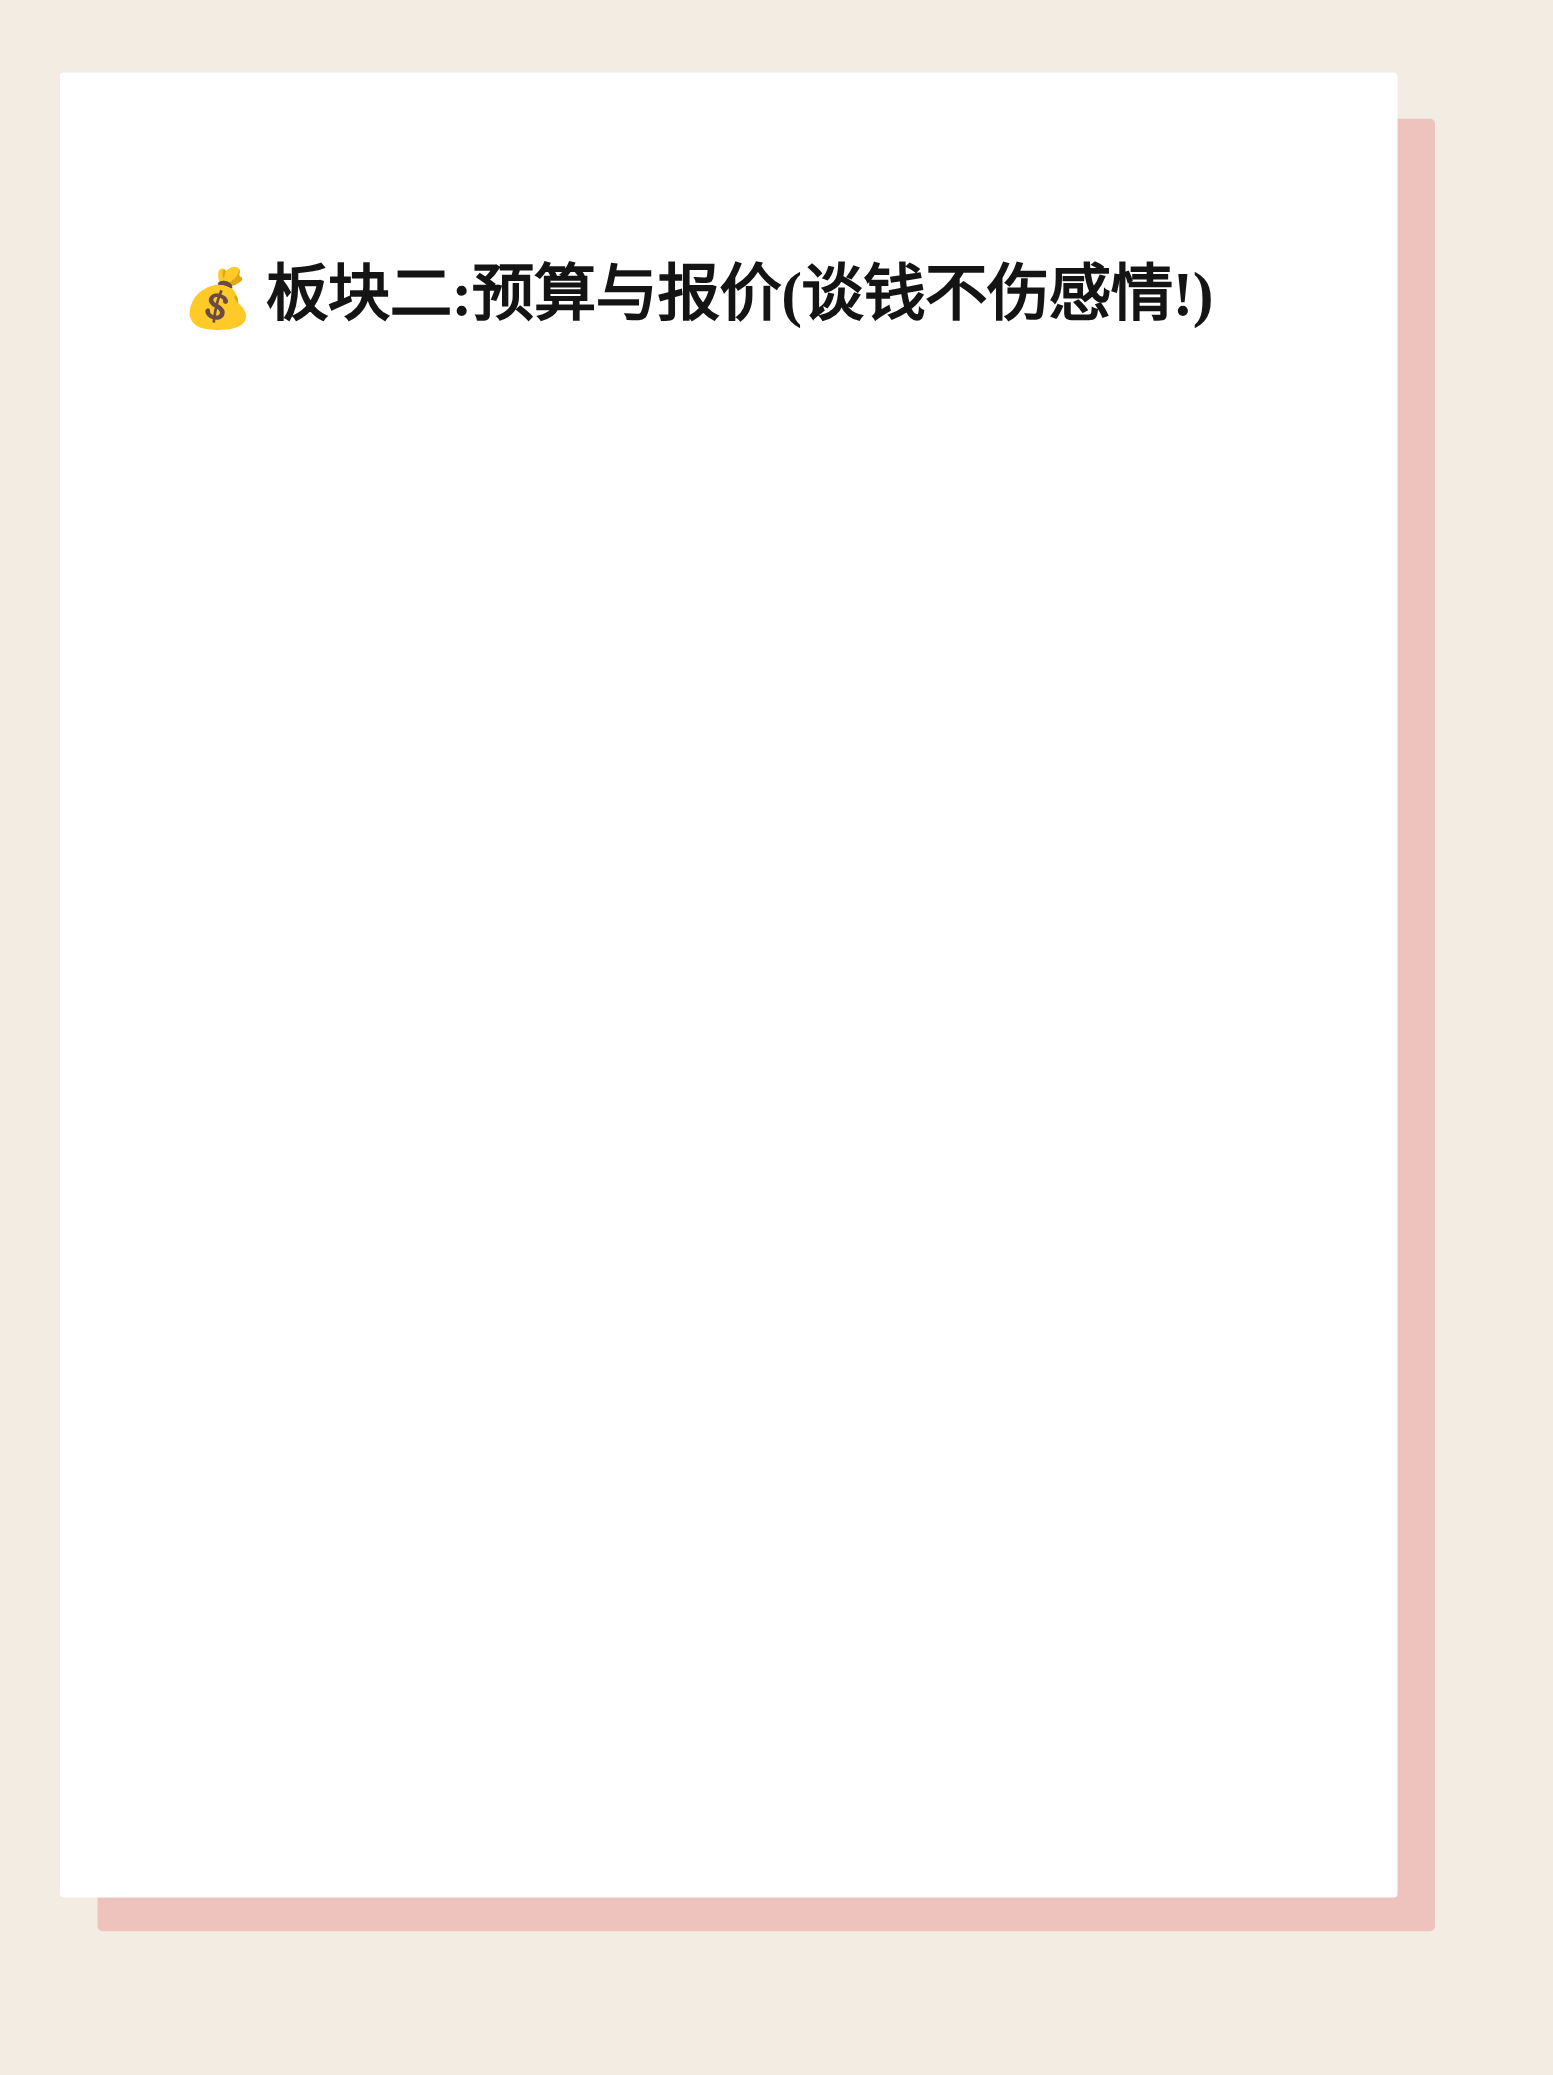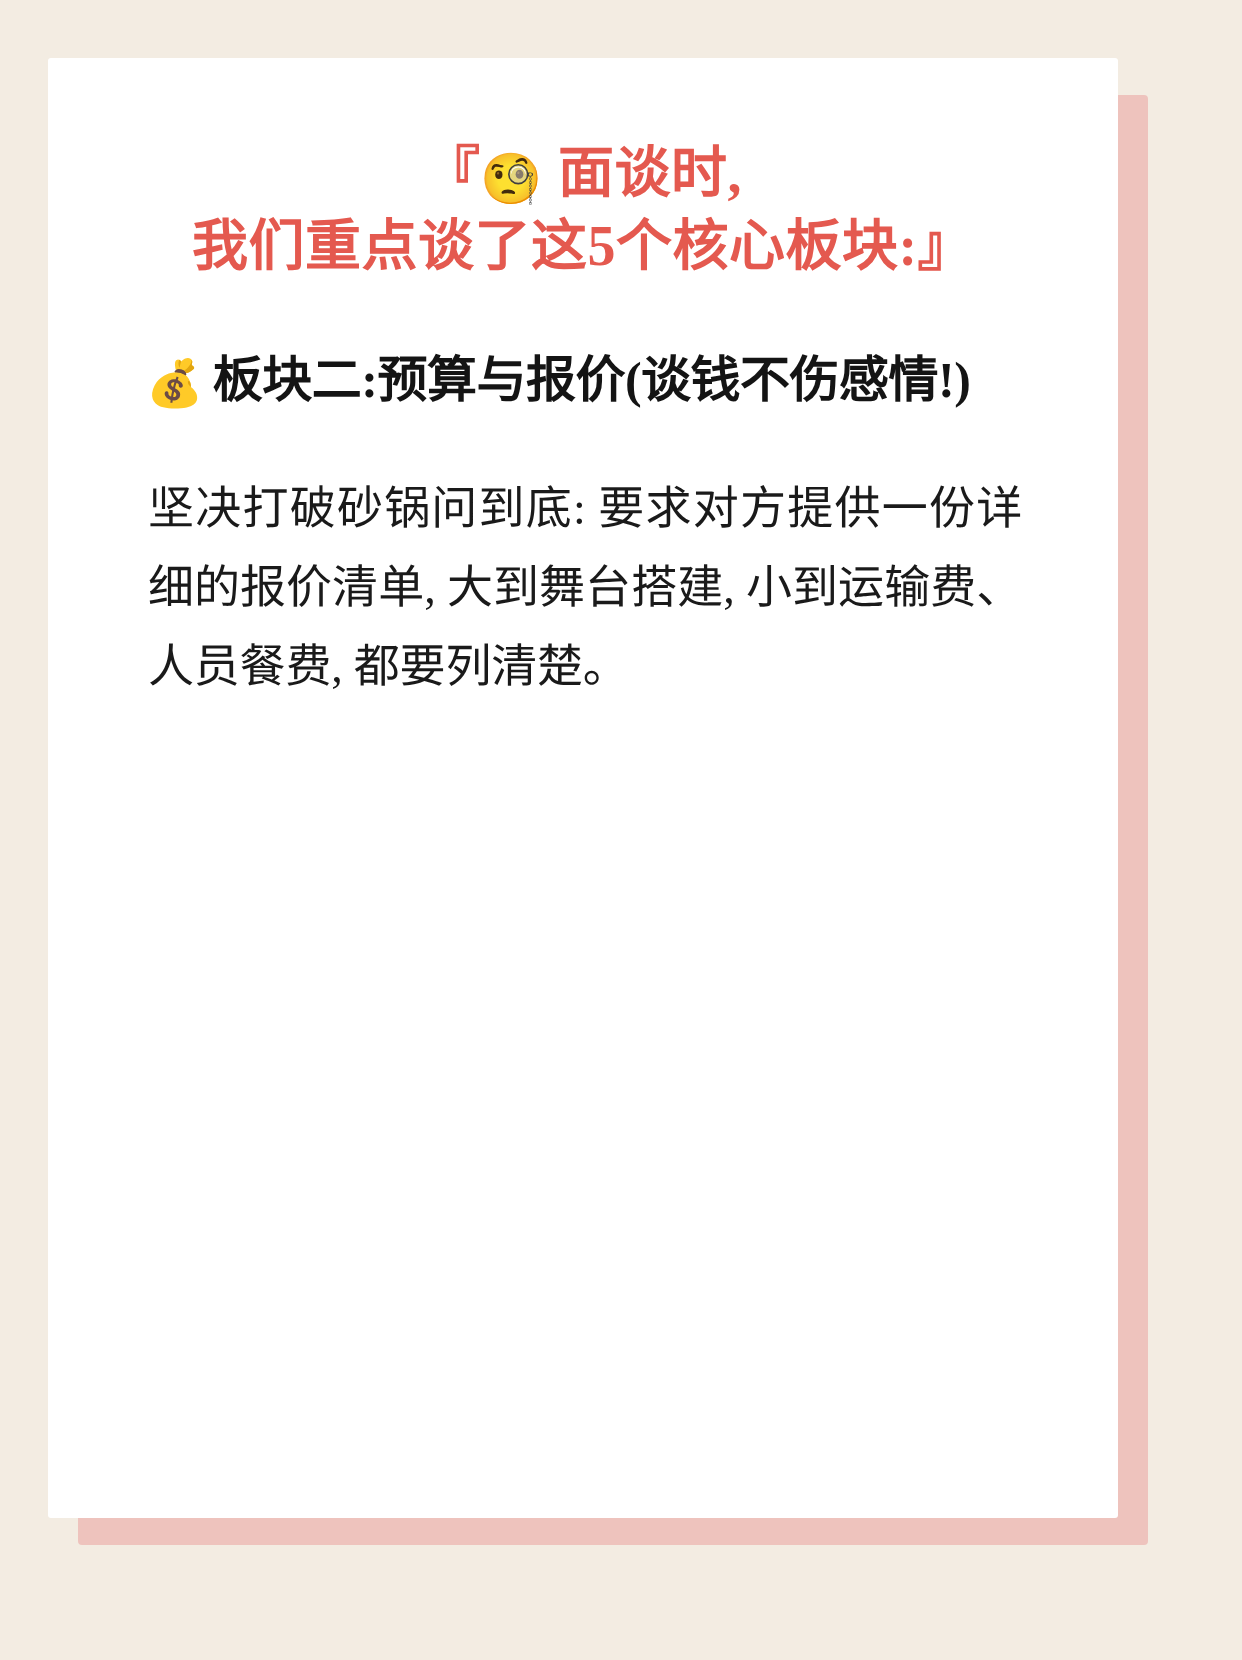--- a/index.html
+++ b/index.html
@@ -130,28 +130,21 @@
                Q802.5,-8 820.3,14 Q838.2,36 856,14
                Q873.9,-8 891.7,14 Q909.5,36 927.3,14
                Q945.2,-8 963,14 Q980.9,36 998.7,14
                Q1016.5,-8 1034.3,14 Q1052.2,36 1070,14
                L1070,34 Z" fill="#ffffff"></path>
       <rect x="0" y="0" width="1070" height="0" fill="#ffffff"></rect>
     </svg>
 
     <div class="content">
 
-      <div class="title">
-        <div>
-          <span>『</span><span class="emoji">🧐</span> <span>面谈时,</span>
-        </div>
-        <div>我们重点谈了这5个核心板块:』</div>
-      </div>
 
       <div class="section-heading">
         <span class="emoji">💰</span><span>板块二:预算与报价(谈钱不伤感情!)</span>
       </div>
 
-      <p class="para first">坚决打破砂锅问到底: 要求对方提供一份详细的报价清单, 大到舞台搭建, 小到运输费、人员餐费, 都要列清楚。</p>
 
     </div>
   </div>
 </div>
 
 </body></html>

